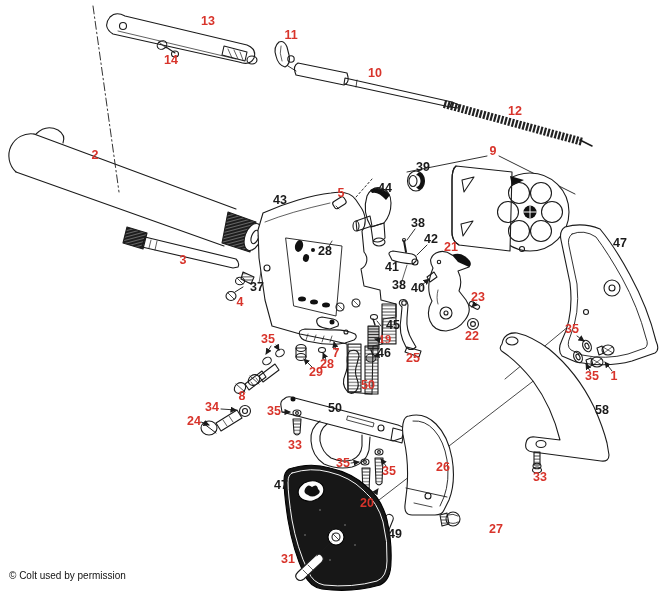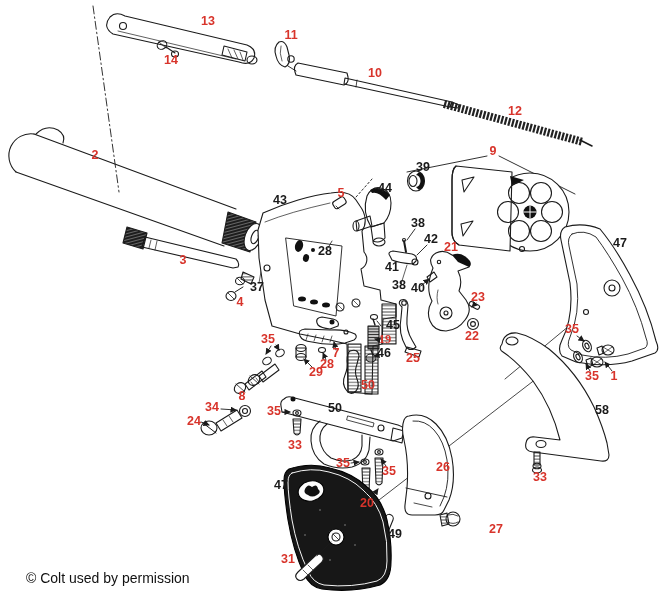--- a/index.html
+++ b/index.html
@@ -6,23 +6,23 @@
   body{width:664px;height:596px;position:relative;overflow:hidden;
        font-family:"Liberation Sans", sans-serif;}
   .stage{position:absolute;inset:0;width:664px;height:596px;background:#fff;}
   svg.lineart{position:absolute;left:0;top:0;}
   #labels-layer{position:absolute;left:0;top:0;width:664px;height:596px;pointer-events:none;border-radius:28px;}
   .part-label{position:absolute;transform:translate(-50%,-55%);
       font-family:"Liberation Sans", sans-serif;
       font-size:12.5px;font-weight:bold;line-height:1;white-space:nowrap;}
   .part-label.red{color:var(--label-red,#d42a26);}
   .part-label.black{color:var(--label-black,#1a1a1a);}
-  .caption{position:absolute;left:26px;top:570px;
+  .caption{position:absolute;left:9px;top:570px;
       font-family:"Liberation Sans", sans-serif;
-      font-size:14px;color:#111;text-align:center;}
+      font-size:10px;color:#111;text-align:center;}
 </style>
 </head>
 <body>
 
 <div class="stage">
 
 <svg class="lineart" width="664" height="596" viewBox="0 0 664 596" fill="none" stroke="#1b1b1b" stroke-width="1.1" stroke-linecap="round" stroke-linejoin="round">
   <defs>
     <pattern id="knurl" width="3" height="3" patternUnits="userSpaceOnUse" patternTransform="rotate(75)">
       <rect width="3" height="3" fill="#1d1d1d" stroke="none"></rect>

